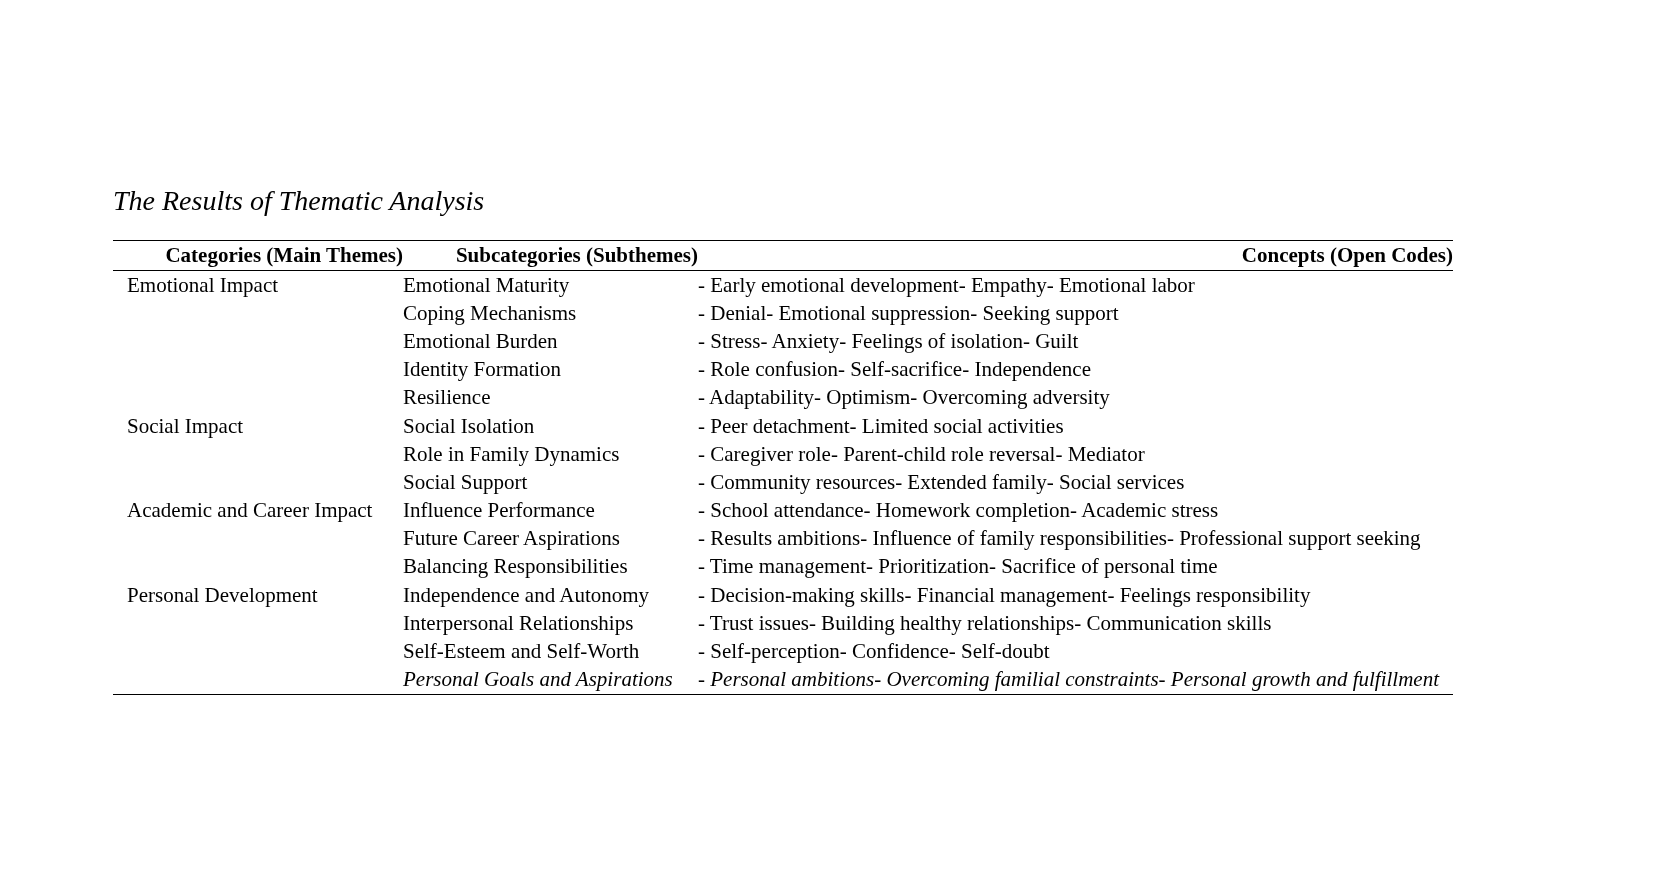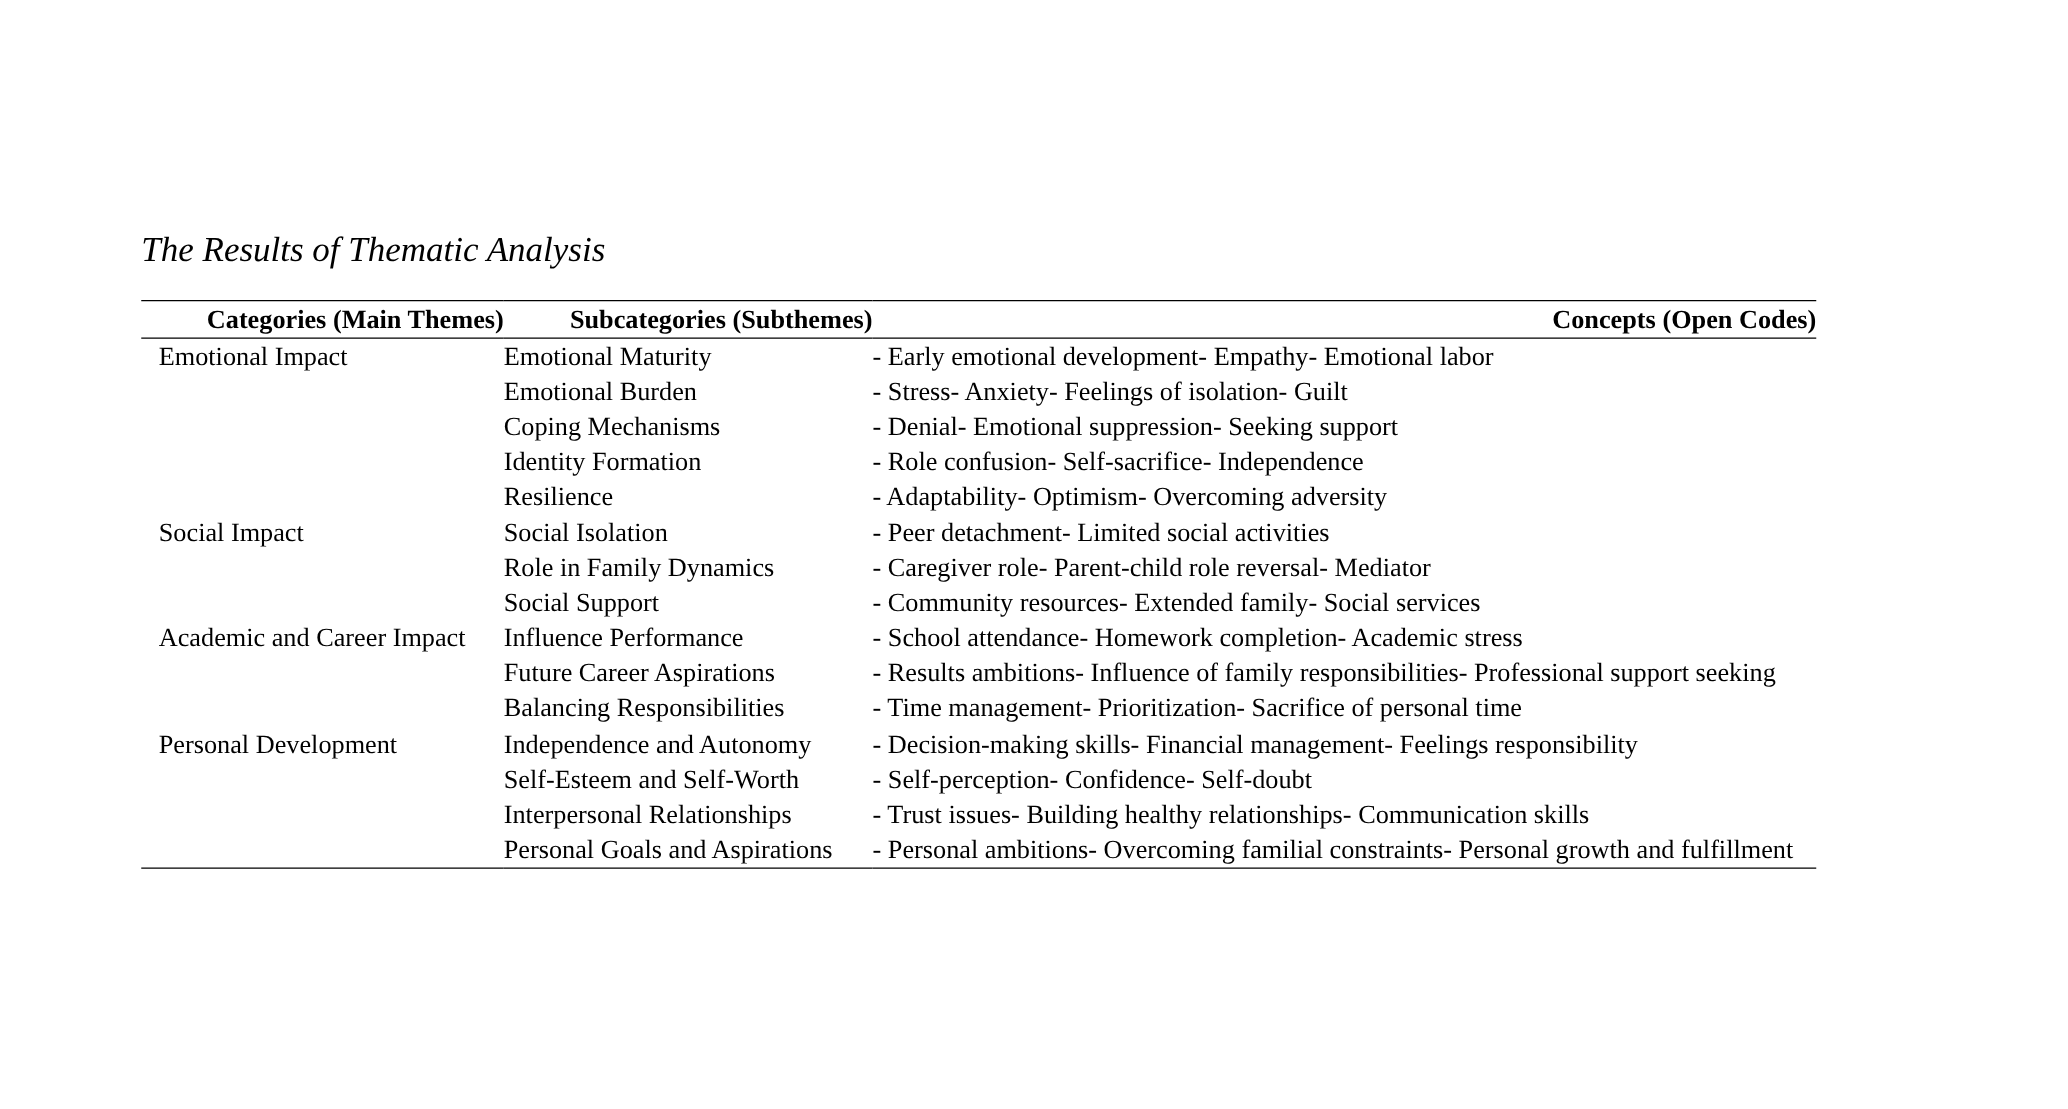--- a/index.html
+++ b/index.html
@@ -8,21 +8,21 @@
     .caption { position: absolute; left: 113px; top: 185px; font-style: italic;
                font-size: 28px; margin: 0; font-weight: normal; }
     table.thematic { position: absolute; left: 113px; top: 240px; width: 1340px;
                      border-collapse: collapse; font-size: 21px; }
     table.thematic th { font-weight: bold; text-align: right; padding: 0; height: 29px;
                         border-top: 1.5px solid #000; border-bottom: 1.5px solid #000; }
     table.thematic td { padding: 0; height: 28.2px; vertical-align: middle; white-space: nowrap; }
     .c1 { padding-left: 14px !important; width: 276px; }
     .c2 { width: 295px; margin-left: 12px; }
     .c3 { }
-    tbody tr:last-child td { border-bottom: 1.5px solid #000; }
+    tbody tr:last-child td { border-bottom: 1.5px solid #000; font-style: italic; }
   </style>
 </head>
 <body>
 
 <h1 class="caption">The Results of Thematic Analysis</h1>
 
 <table class="thematic">
   <thead>
     <tr>
       <th class="c1">Categories (Main Themes)</th>
@@ -31,27 +31,27 @@
     </tr>
   </thead>
   <tbody id="tbody">
       <tr>
         <td class="c1">Emotional Impact</td>
         <td class="c2">Emotional Maturity</td>
         <td class="c3">- Early emotional development- Empathy- Emotional labor</td>
       </tr>
       <tr>
         <td class="c1"></td>
-        <td class="c2">Emotional Burden</td>
-        <td class="c3">- Stress- Anxiety- Feelings of isolation- Guilt</td>
+        <td class="c2">Coping Mechanisms</td>
+        <td class="c3">- Denial- Emotional suppression- Seeking support</td>
       </tr>
       <tr>
         <td class="c1"></td>
-        <td class="c2">Coping Mechanisms</td>
-        <td class="c3">- Denial- Emotional suppression- Seeking support</td>
+        <td class="c2">Emotional Burden</td>
+        <td class="c3">- Stress- Anxiety- Feelings of isolation- Guilt</td>
       </tr>
       <tr>
         <td class="c1"></td>
         <td class="c2">Identity Formation</td>
         <td class="c3">- Role confusion- Self-sacrifice- Independence</td>
       </tr>
       <tr>
         <td class="c1"></td>
         <td class="c2">Resilience</td>
         <td class="c3">- Adaptability- Optimism- Overcoming adversity</td>
@@ -86,27 +86,27 @@
         <td class="c2">Balancing Responsibilities</td>
         <td class="c3">- Time management- Prioritization- Sacrifice of personal time</td>
       </tr>
       <tr>
         <td class="c1">Personal Development</td>
         <td class="c2">Independence and Autonomy</td>
         <td class="c3">- Decision-making skills- Financial management- Feelings responsibility</td>
       </tr>
       <tr>
         <td class="c1"></td>
-        <td class="c2">Self-Esteem and Self-Worth</td>
-        <td class="c3">- Self-perception- Confidence- Self-doubt</td>
+        <td class="c2">Interpersonal Relationships</td>
+        <td class="c3">- Trust issues- Building healthy relationships- Communication skills</td>
       </tr>
       <tr>
         <td class="c1"></td>
-        <td class="c2">Interpersonal Relationships</td>
-        <td class="c3">- Trust issues- Building healthy relationships- Communication skills</td>
+        <td class="c2">Self-Esteem and Self-Worth</td>
+        <td class="c3">- Self-perception- Confidence- Self-doubt</td>
       </tr>
       <tr>
         <td class="c1"></td>
         <td class="c2">Personal Goals and Aspirations</td>
         <td class="c3">- Personal ambitions- Overcoming familial constraints- Personal growth and fulfillment</td>
       </tr>
     </tbody>
 </table>
 
 </body></html>

